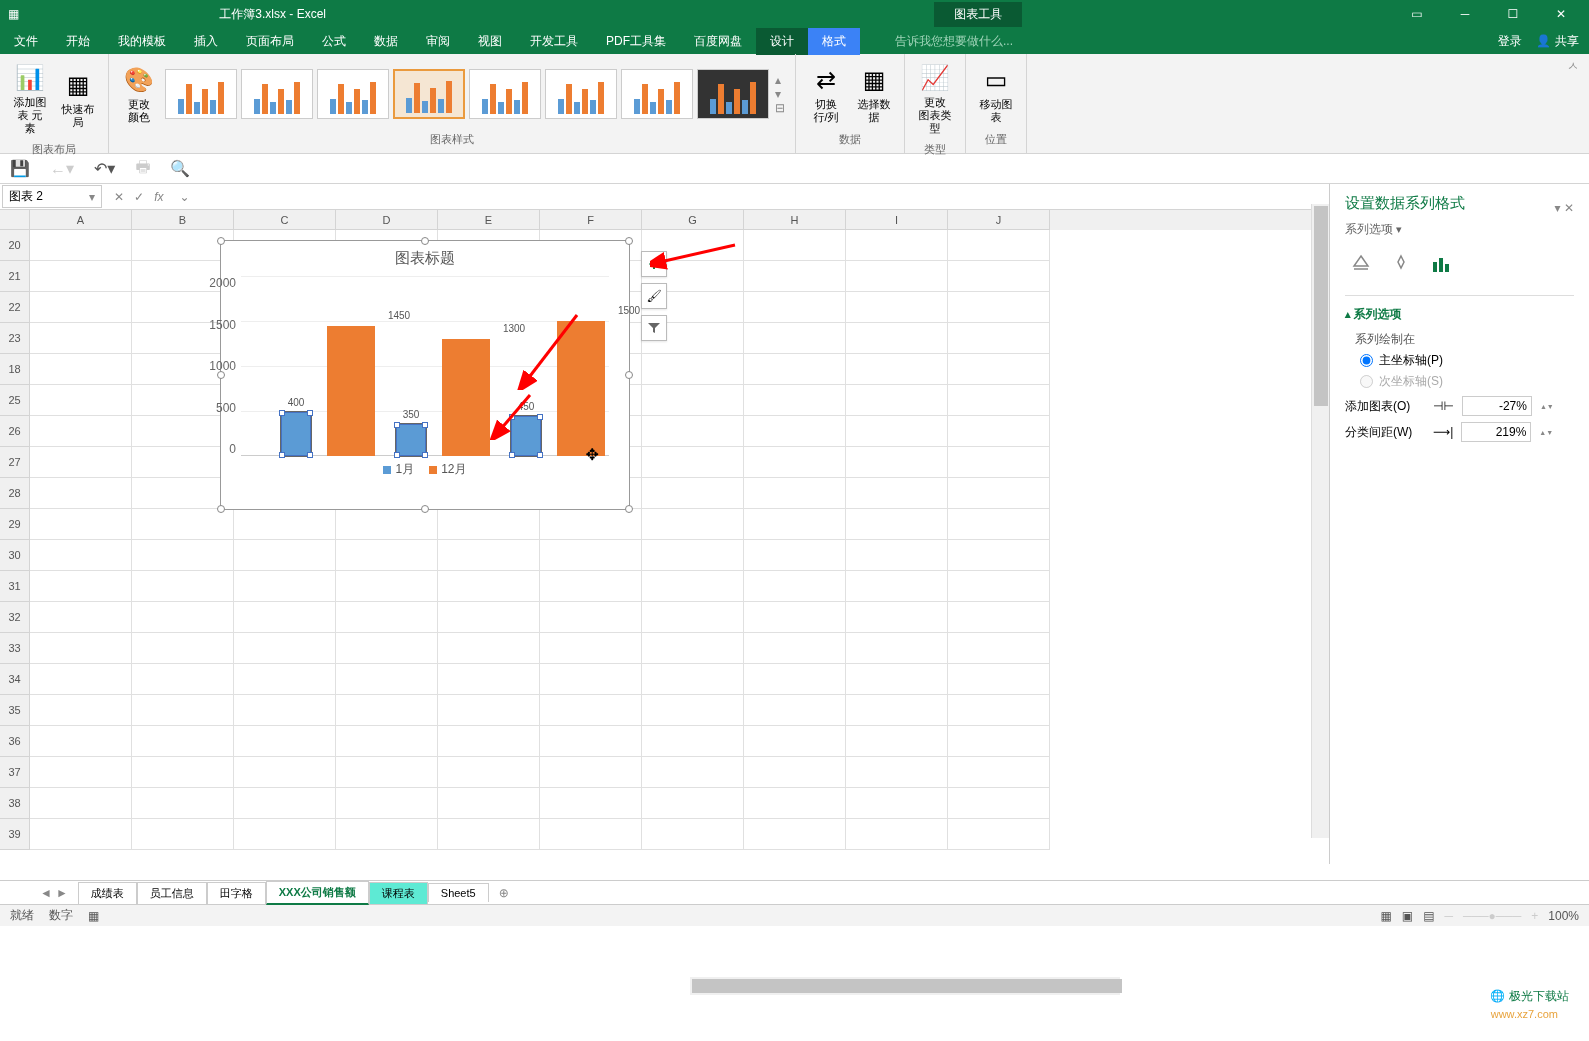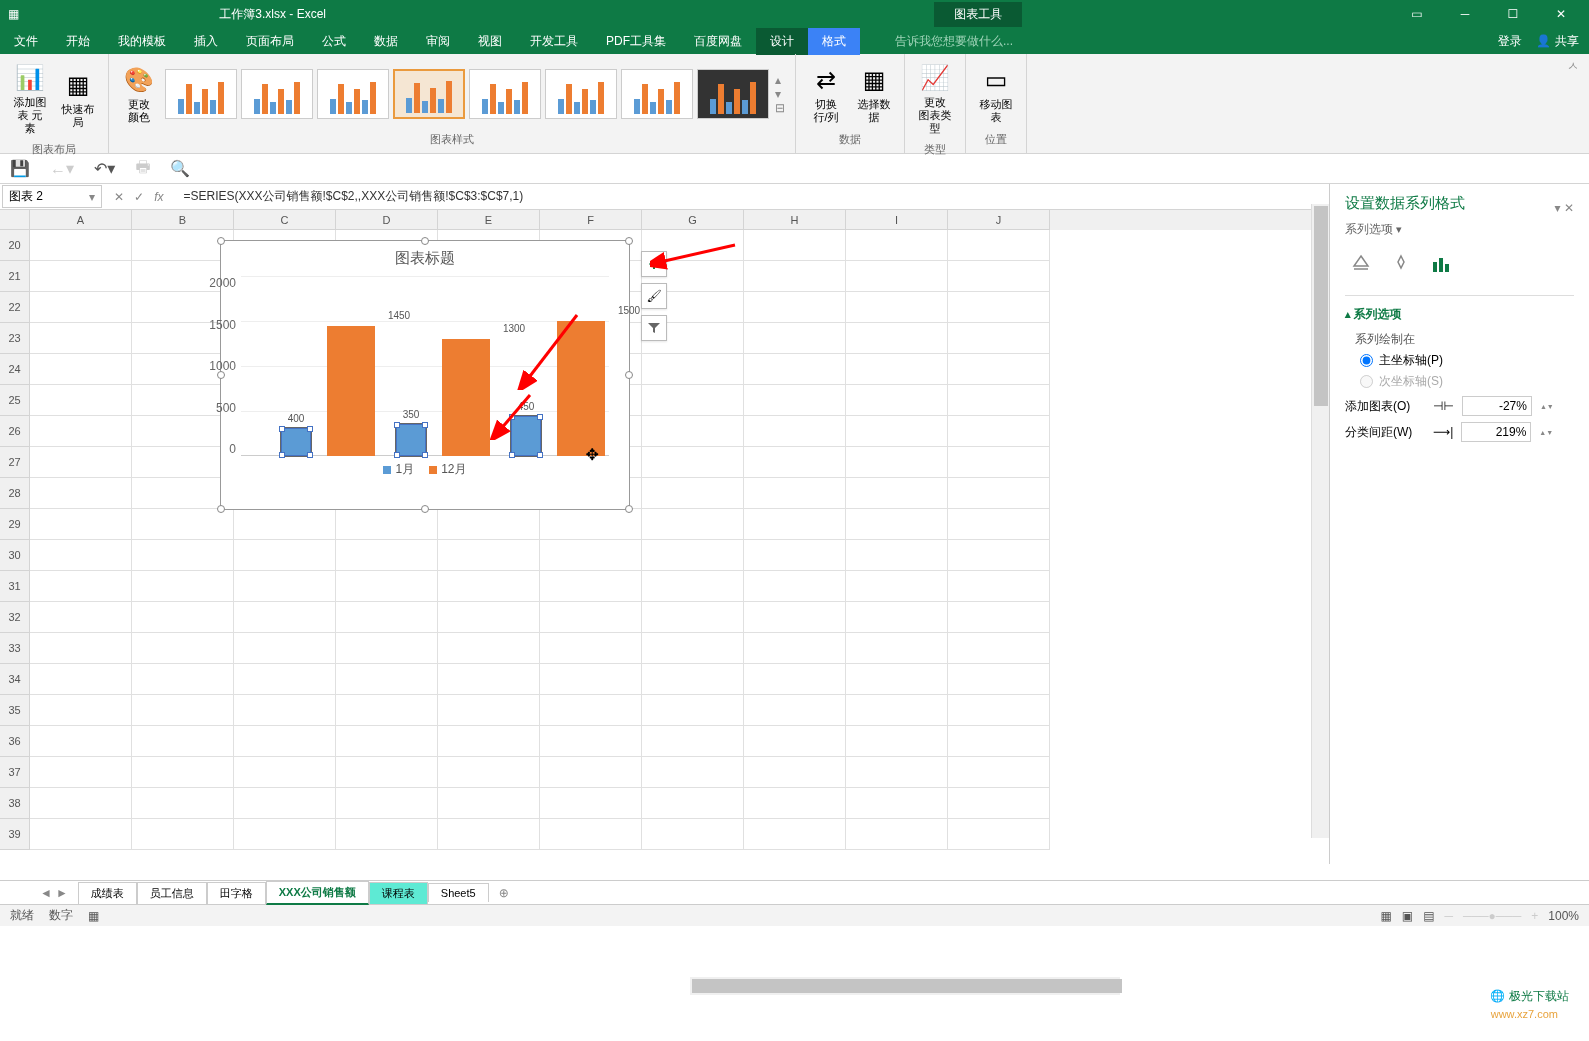--- a/index.html
+++ b/index.html
@@ -264,33 +264,32 @@
 <div class="formula-bar">
   <div class="name-box">
       <span>图表 2</span>
       <span style="color:#888">▾</span>
     </div>
   <div class="fb-btns">
     <span>✕</span>
     <span>✓</span>
     <span style="font-style:italic;">fx</span>
   </div>
-  <div class="fb-input">=SERIES(XXX公司销售额!$C$2,,XXX公司销售额!$C$3:$C$7,1)</div>
   <span style="padding:0 6px;color:#888;">⌄</span>
 </div>
 
 <div class="grid-area">
   <div style="display:flex;flex-direction:column;">
     <div class="corner"></div>
     <div class="row-hdrs" id="row-hdrs">
         <div class="row-hdr">20</div>
         <div class="row-hdr">21</div>
         <div class="row-hdr">22</div>
         <div class="row-hdr">23</div>
-        <div class="row-hdr">24</div>
+        <div class="row-hdr">18</div>
         <div class="row-hdr">25</div>
         <div class="row-hdr">26</div>
         <div class="row-hdr">27</div>
         <div class="row-hdr">28</div>
         <div class="row-hdr">29</div>
         <div class="row-hdr">30</div>
         <div class="row-hdr">31</div>
         <div class="row-hdr">32</div>
         <div class="row-hdr">33</div>
         <div class="row-hdr">34</div>
@@ -575,21 +574,21 @@
           <span>1000</span>
           <span>500</span>
           <span>0</span>
         </div>
         <div style="position:absolute;left:0;right:0;top:0;border-top:1px solid #eee;"></div>
         <div style="position:absolute;left:0;right:0;top:25%;border-top:1px solid #eee;"></div>
         <div style="position:absolute;left:0;right:0;top:50%;border-top:1px solid #eee;"></div>
         <div style="position:absolute;left:0;right:0;top:75%;border-top:1px solid #eee;"></div>
         <div style="position:absolute;left:0;right:0;bottom:0;border-top:1px solid #ccc;"></div>
         <div class="bar-group" style="left:40px;">
-          <div class="bar blue sel" style="height:28px;">
+          <div class="bar blue sel" style="height:44px;">
             <div class="bar-label">400</div>
             <div class="sel-dot" style="left:-3px;top:-3px;"></div>
               <div class="sel-dot" style="right:-3px;top:-3px;"></div>
             <div class="sel-dot" style="left:-3px;bottom:-3px;"></div>
               <div class="sel-dot" style="right:-3px;bottom:-3px;"></div>
           </div>
           <div class="bar orange" style="height:130px;">
               <div class="bar-label">1450</div>
             </div>
         </div>

